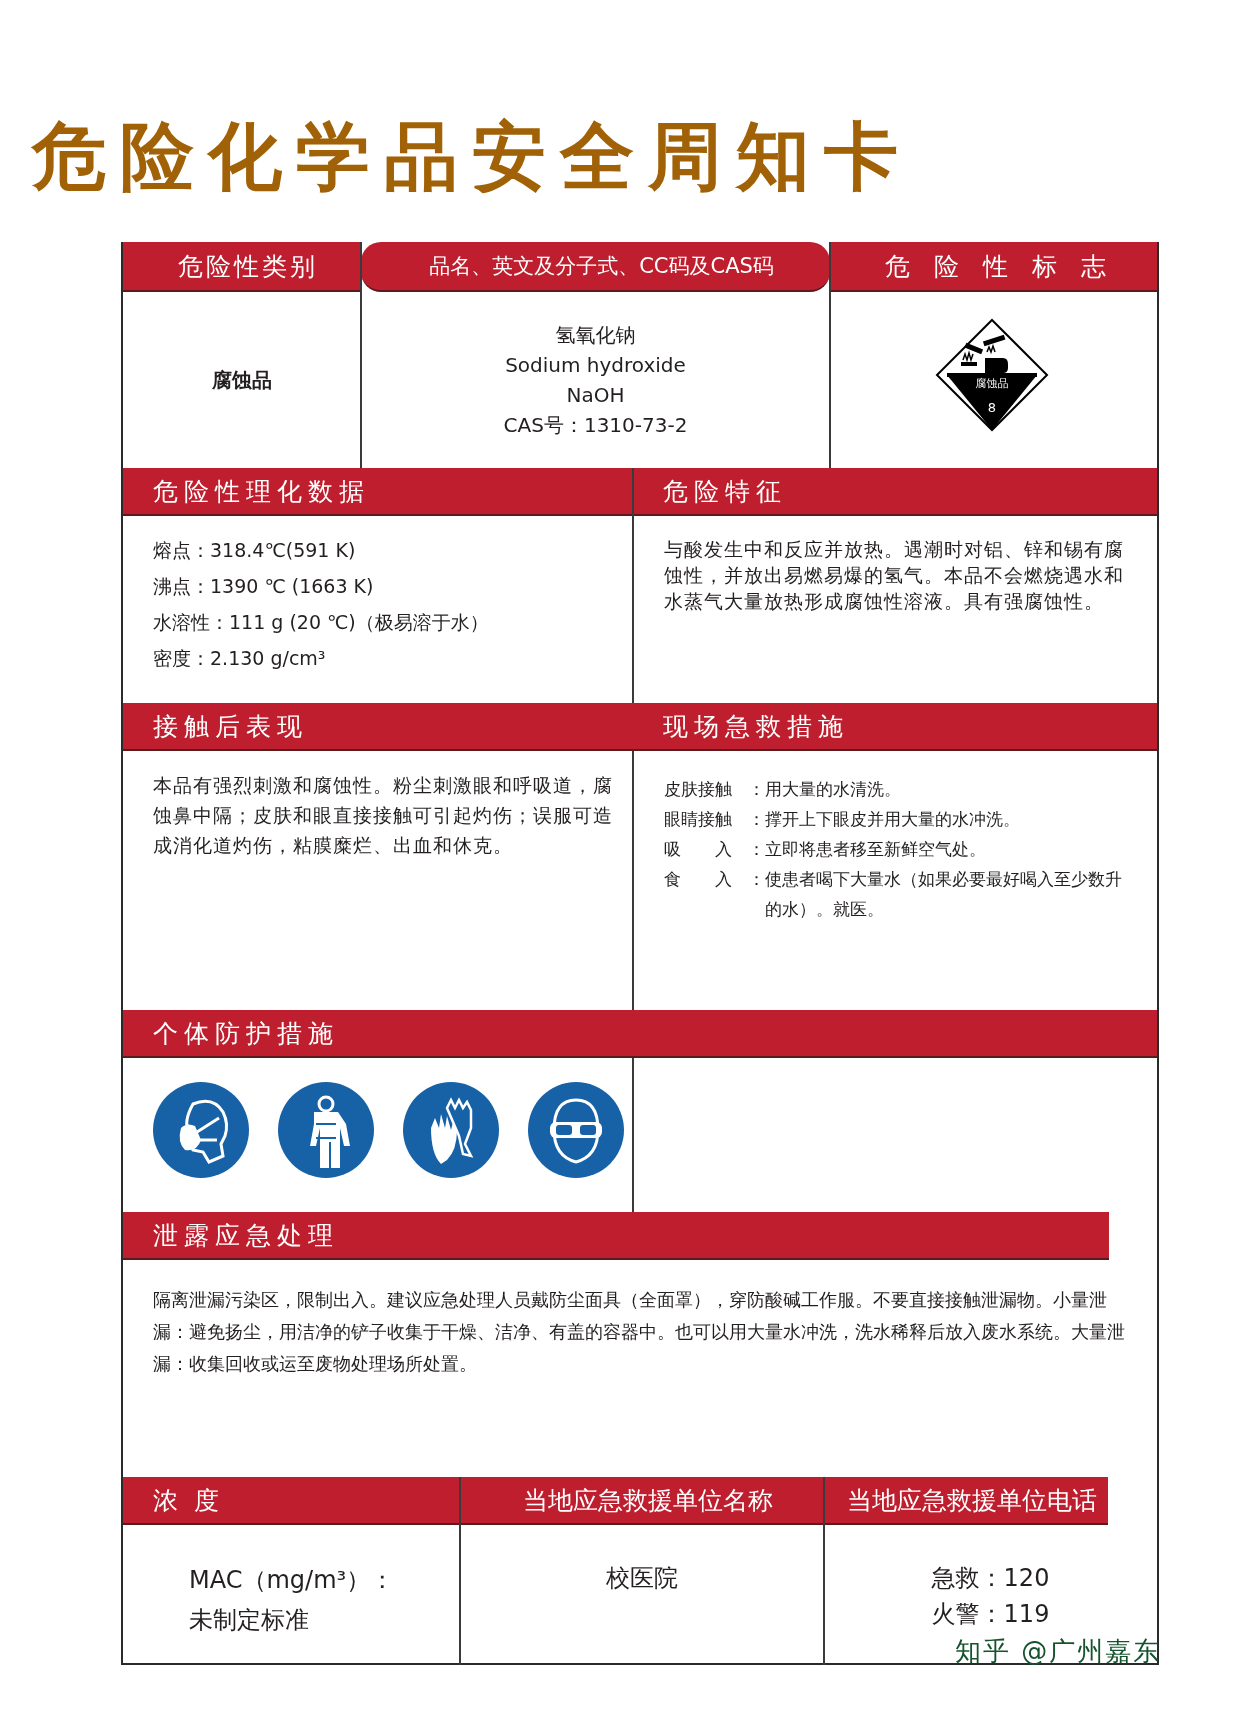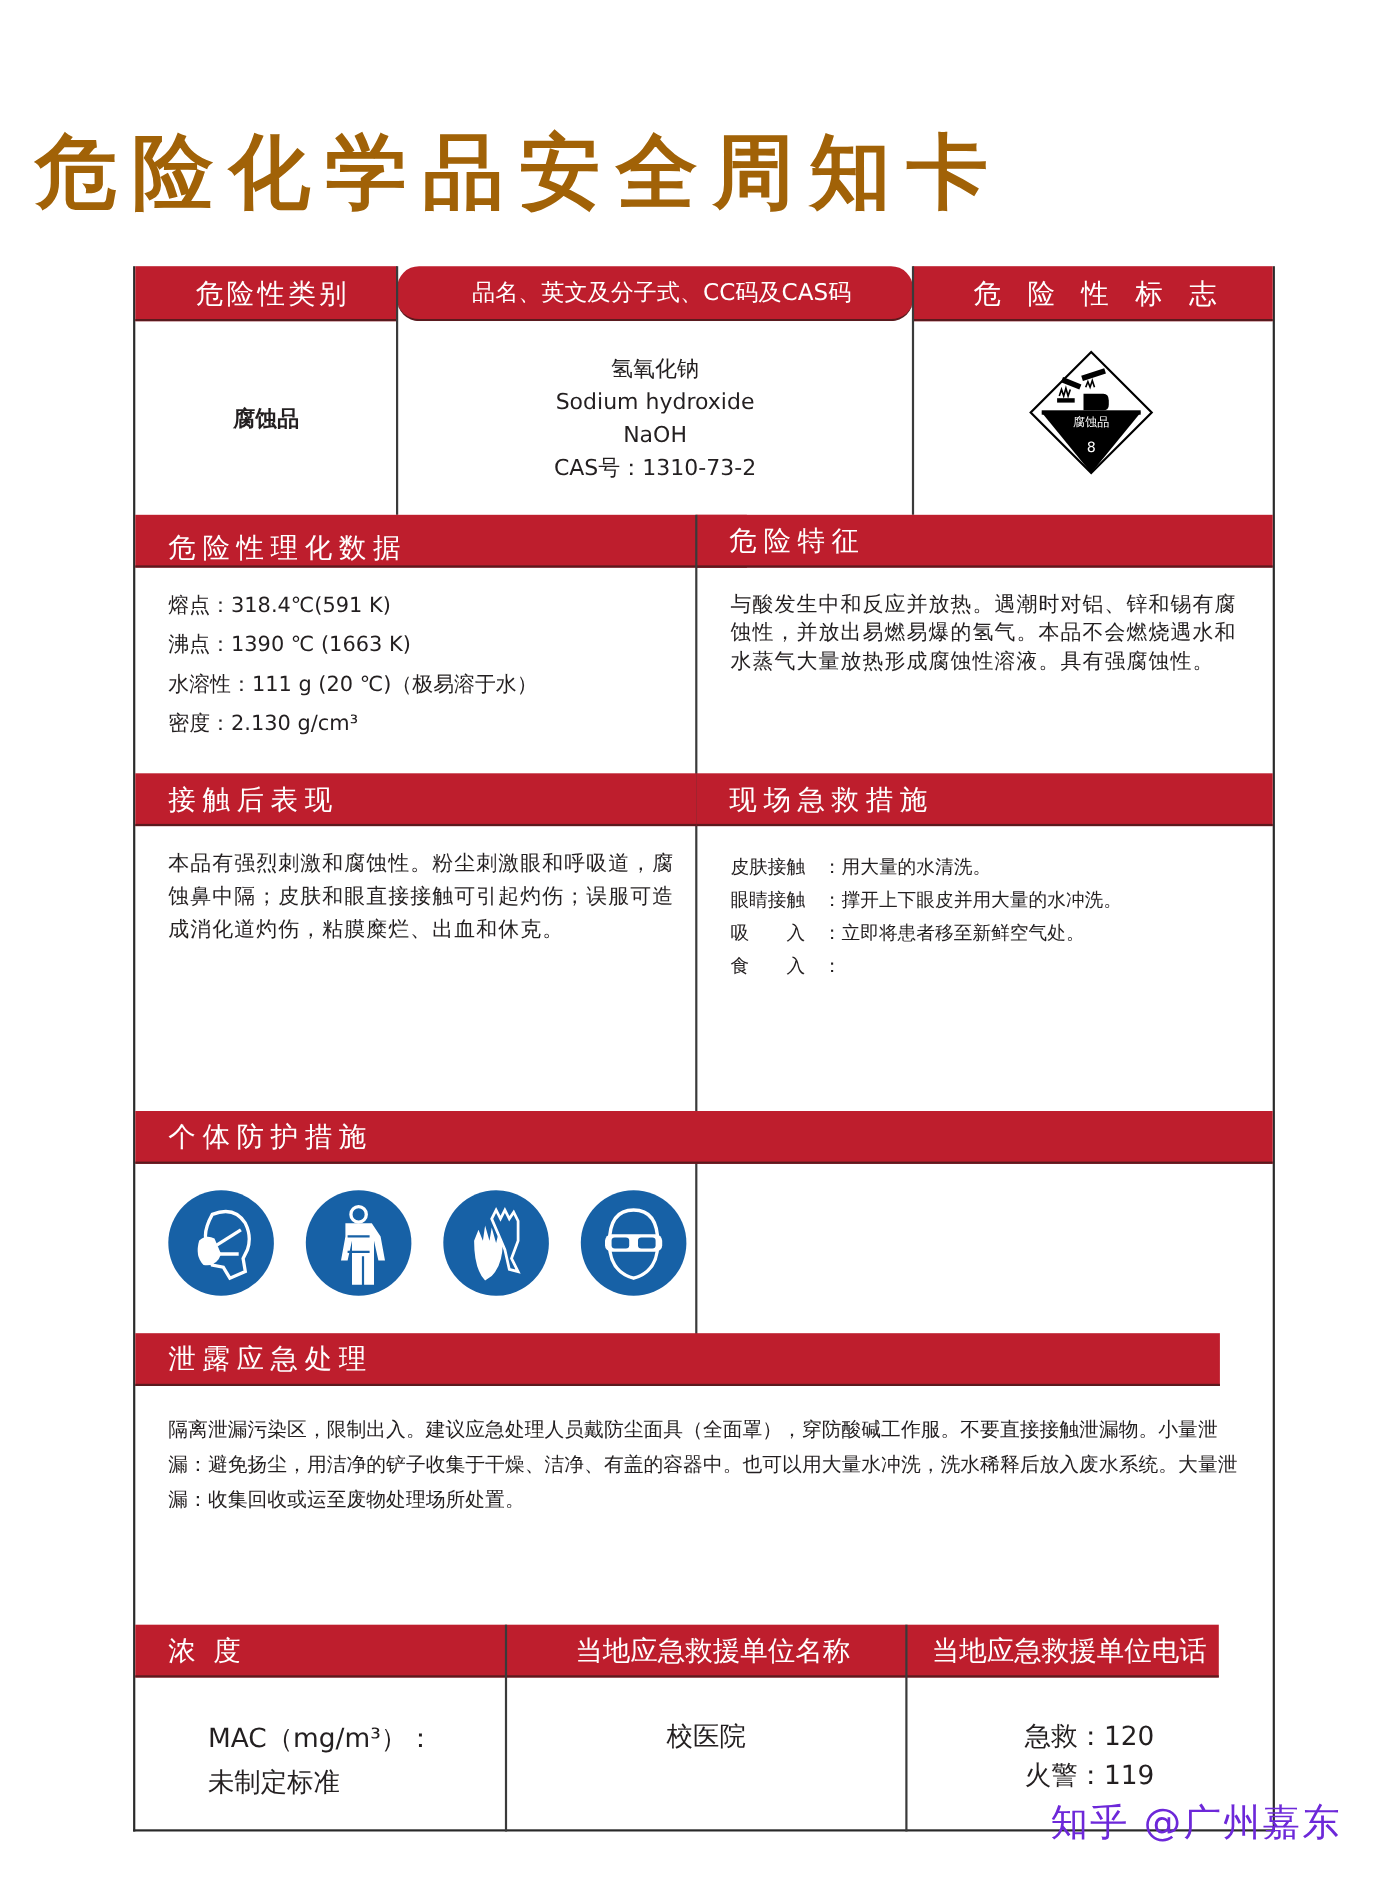--- a/index.html
+++ b/index.html
@@ -11,21 +11,21 @@
           border:2px solid #2a2a2a; border-top:none; box-sizing:border-box; }
   .bar { position:absolute; background:#be1e2d; color:#fff; box-sizing:border-box;
          border-bottom:2px solid #5a1a1e; display:flex; align-items:center; }
   .bar .lbl { font-size:25px; letter-spacing:6px; padding-left:30px; white-space:nowrap; }
   .bar.center .lbl { padding-left:12px; width:100%; text-align:center; }
   .vline { position:absolute; width:2px; background:#3a3a3a; }
   .cell { position:absolute; box-sizing:border-box; }
   .body-text { font-size:19px; line-height:33px; color:#231f20; }
   .ppe { position:absolute; width:96px; height:96px; border-radius:50%; background:#1761a6; }
   .ppe svg { width:96px; height:96px; }
-  .watermark { position:absolute; left:955px; top:1634px; font-size:34px; color:#6d28d9;
+  .watermark { position:absolute; left:955px; top:1634px; font-size:26px; color:#14532d;
                letter-spacing:2px; }
 </style>
 </head>
 <body>
 
 <div class="title">危险化学品安全周知卡</div>
 
 <div class="card">
 
   <div class="bar center" style="left:0;top:0;width:238px;height:50px;">
@@ -60,21 +60,21 @@
         <rect x="26" y="44" width="16" height="4" fill="#000"></rect>
         <path d="M28 42 l2 -6 l2 6 l2 -7 l2 7 l2 -6" stroke="#000" stroke-width="1.5" fill="none"></path>
         <path d="M52 34 l2 -5 l2 5 l2 -6 l2 6" stroke="#000" stroke-width="1.5" fill="none"></path>
         <path d="M50 40 h18 q5 0 5 6 v4 q0 5 -5 5 h-18 z" fill="#000"></path>
       </svg>
       <div style="position:absolute;left:0;top:58px;width:114px;text-align:center;color:#fff;font-size:11px;">腐蚀品</div>
       <div style="position:absolute;left:0;top:82px;width:114px;text-align:center;color:#fff;font-size:13px;">8</div>
     </div>
   </div>
 
-  <div class="bar" style="left:0;top:226px;width:556px;height:48px;align-items:flex-end;">
+  <div class="bar" style="left:0;top:226px;width:556px;height:48px;">
     <span class="lbl">危险性理化数据</span>
   </div>
   <div class="bar" style="left:510px;top:226px;width:524px;height:48px;">
     <span class="lbl">危险特征</span>
   </div>
   <div class="vline" style="left:509px;top:226px;height:774px;"></div>
 
   <div class="cell body-text" style="left:30px;top:290px;width:460px;line-height:36px;">
     <div>熔点：318.4℃(591 K)</div>
     <div>沸点：1390 ℃ (1663 K)</div>
@@ -102,20 +102,21 @@
         <span>撑开上下眼皮并用大量的水冲洗。</span>
     </div>
     <div style="display:flex;">
       <span style="width:84px;flex:none;">吸　　入</span>
         <span style="flex:none;">：</span>
         <span>立即将患者移至新鲜空气处。</span>
     </div>
     <div style="display:flex;">
       <span style="width:84px;flex:none;">食　　入</span>
         <span style="flex:none;">：</span>
+        <span style="width:366px;">使患者喝下大量水（如果必要最好喝入至少数升的水）。就医。</span>
     </div>
   </div>
 
   <div class="bar" style="left:0;top:768px;width:1034px;height:48px;">
     <span class="lbl">个体防护措施</span>
   </div>
   <div class="ppe" style="left:30px;top:840px;">
     <svg viewBox="0 0 96 96">
         <path d="M40 22 q20 -8 30 8 q6 12 2 24 l-4 8 l2 12 l-14 6 l-6 -10 l-10 -2 l-4 -18 q-6 -10 4 -28z" fill="none" stroke="#fff" stroke-width="3"></path>
         <path d="M28 46 q6 -6 14 -2 l6 14 q-4 12 -16 10 q-8 -8 -4 -22z" fill="#fff"></path>

